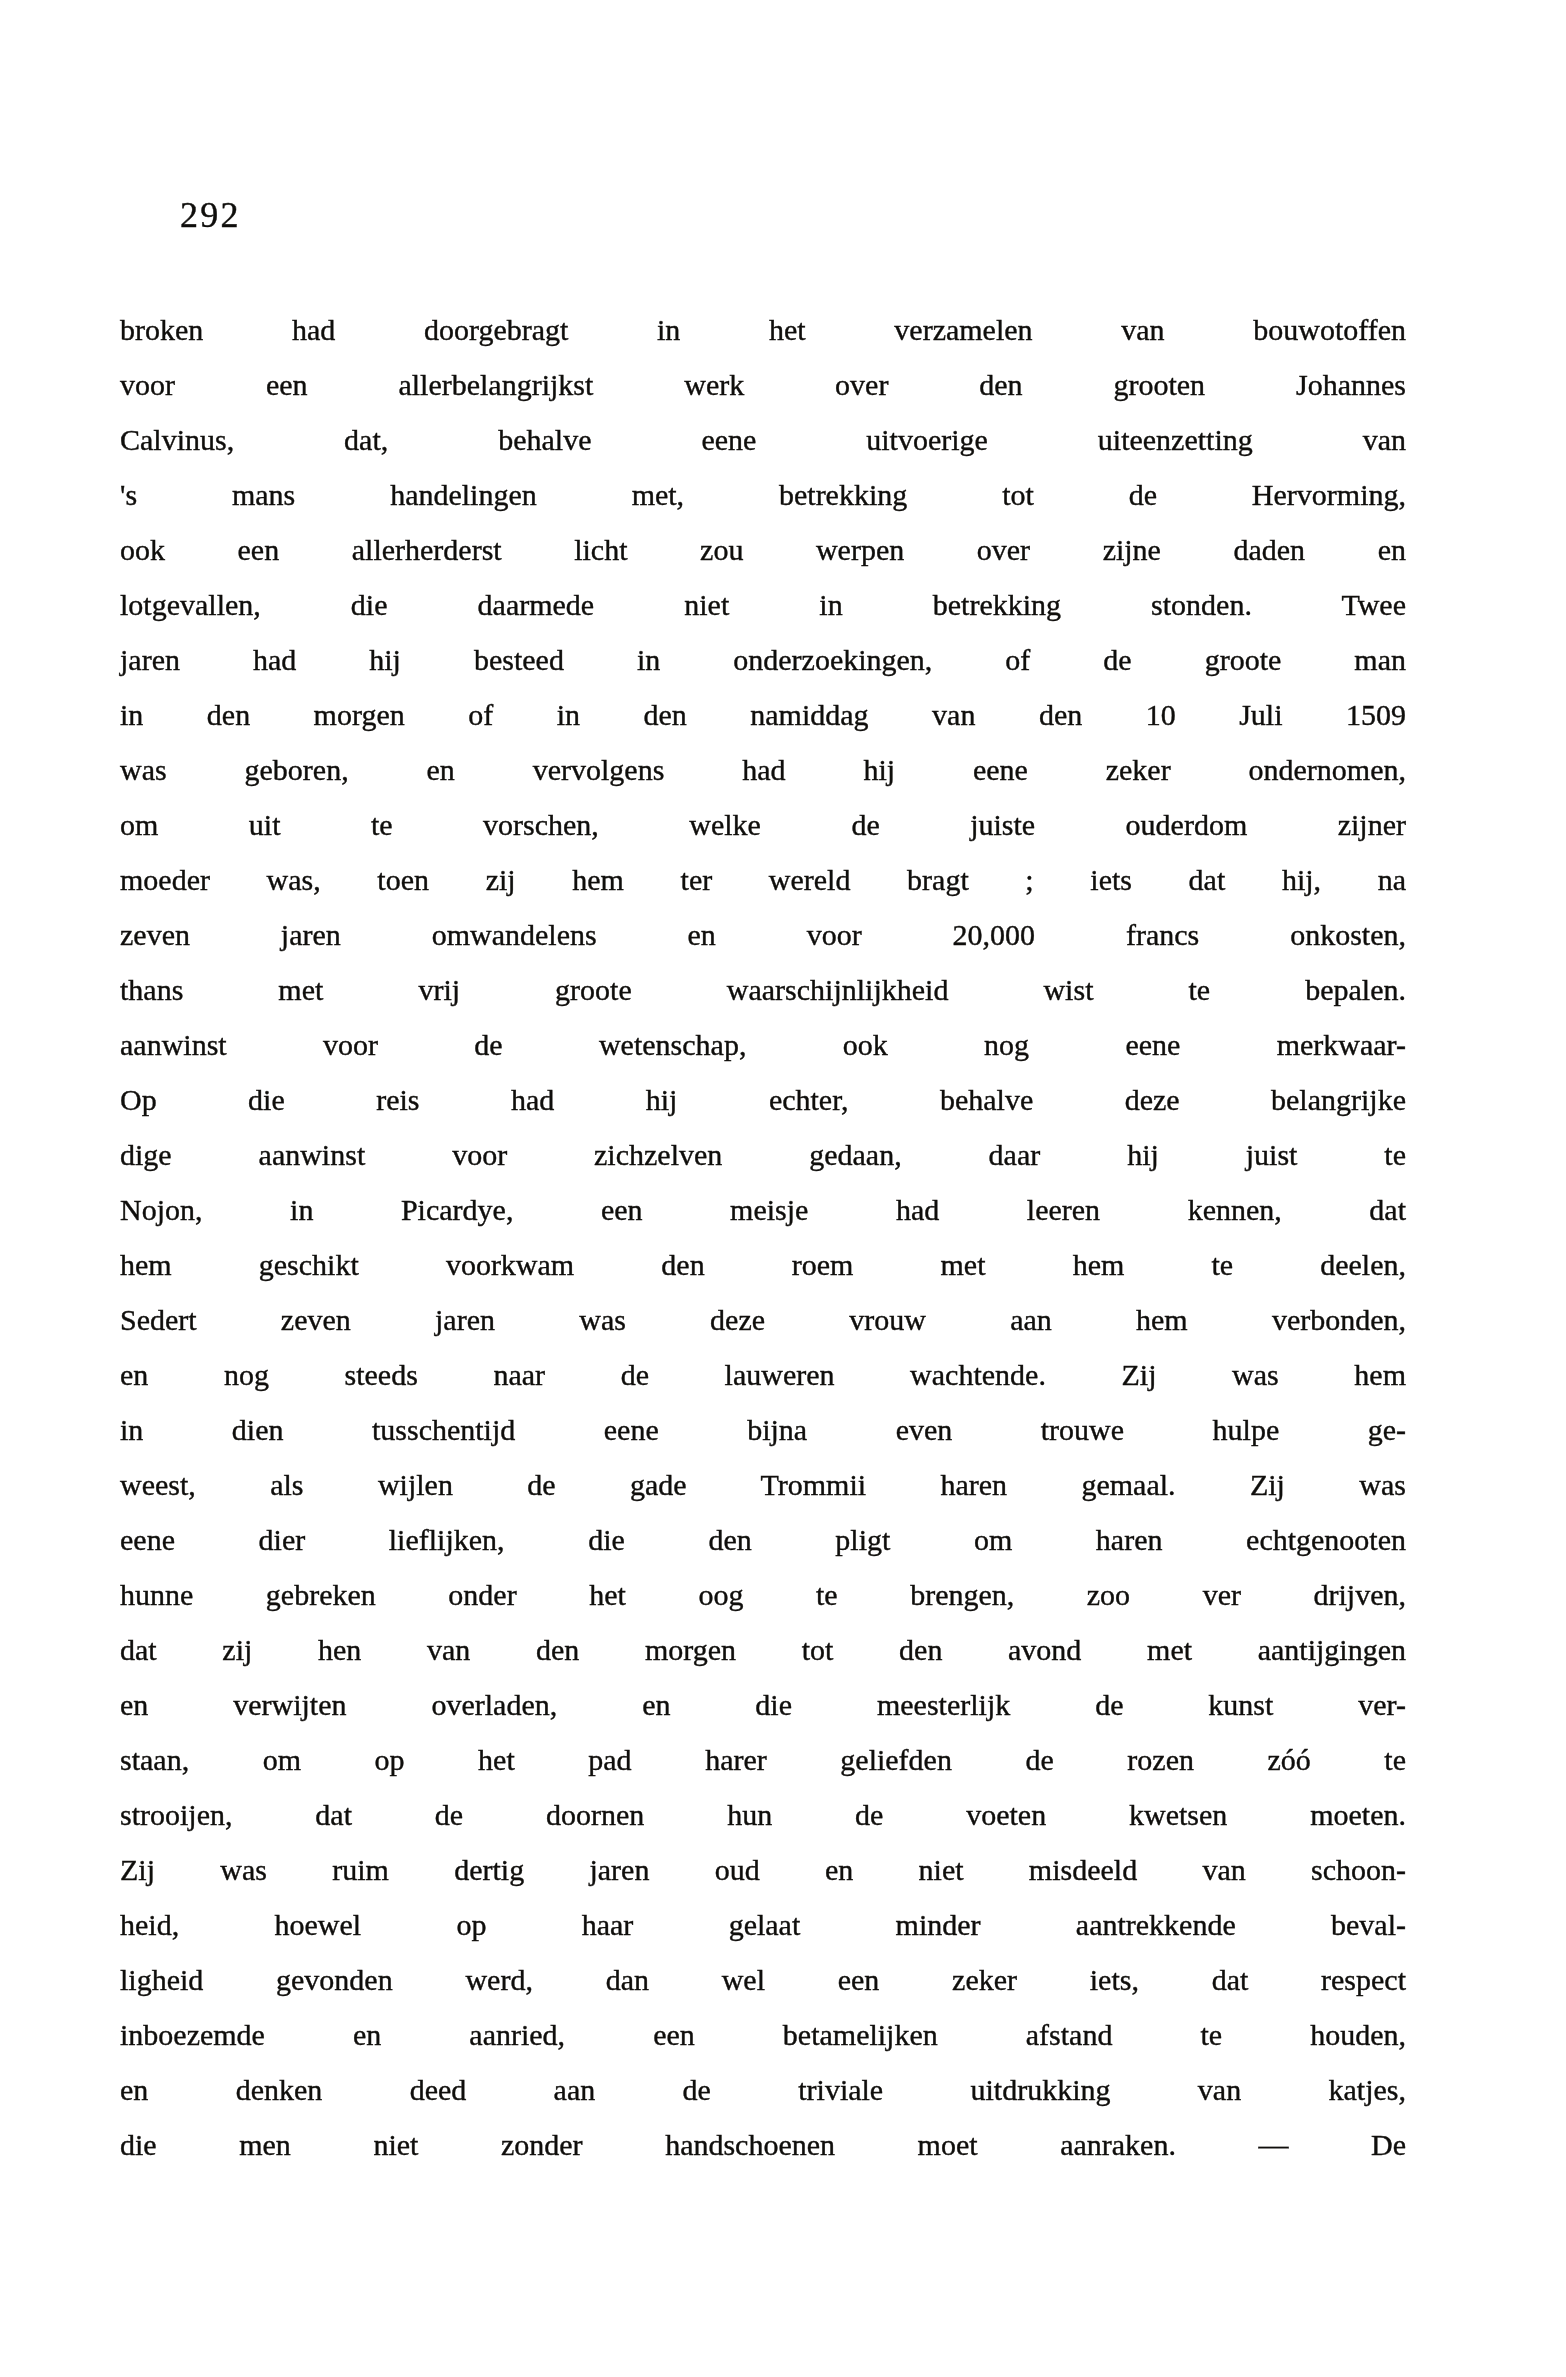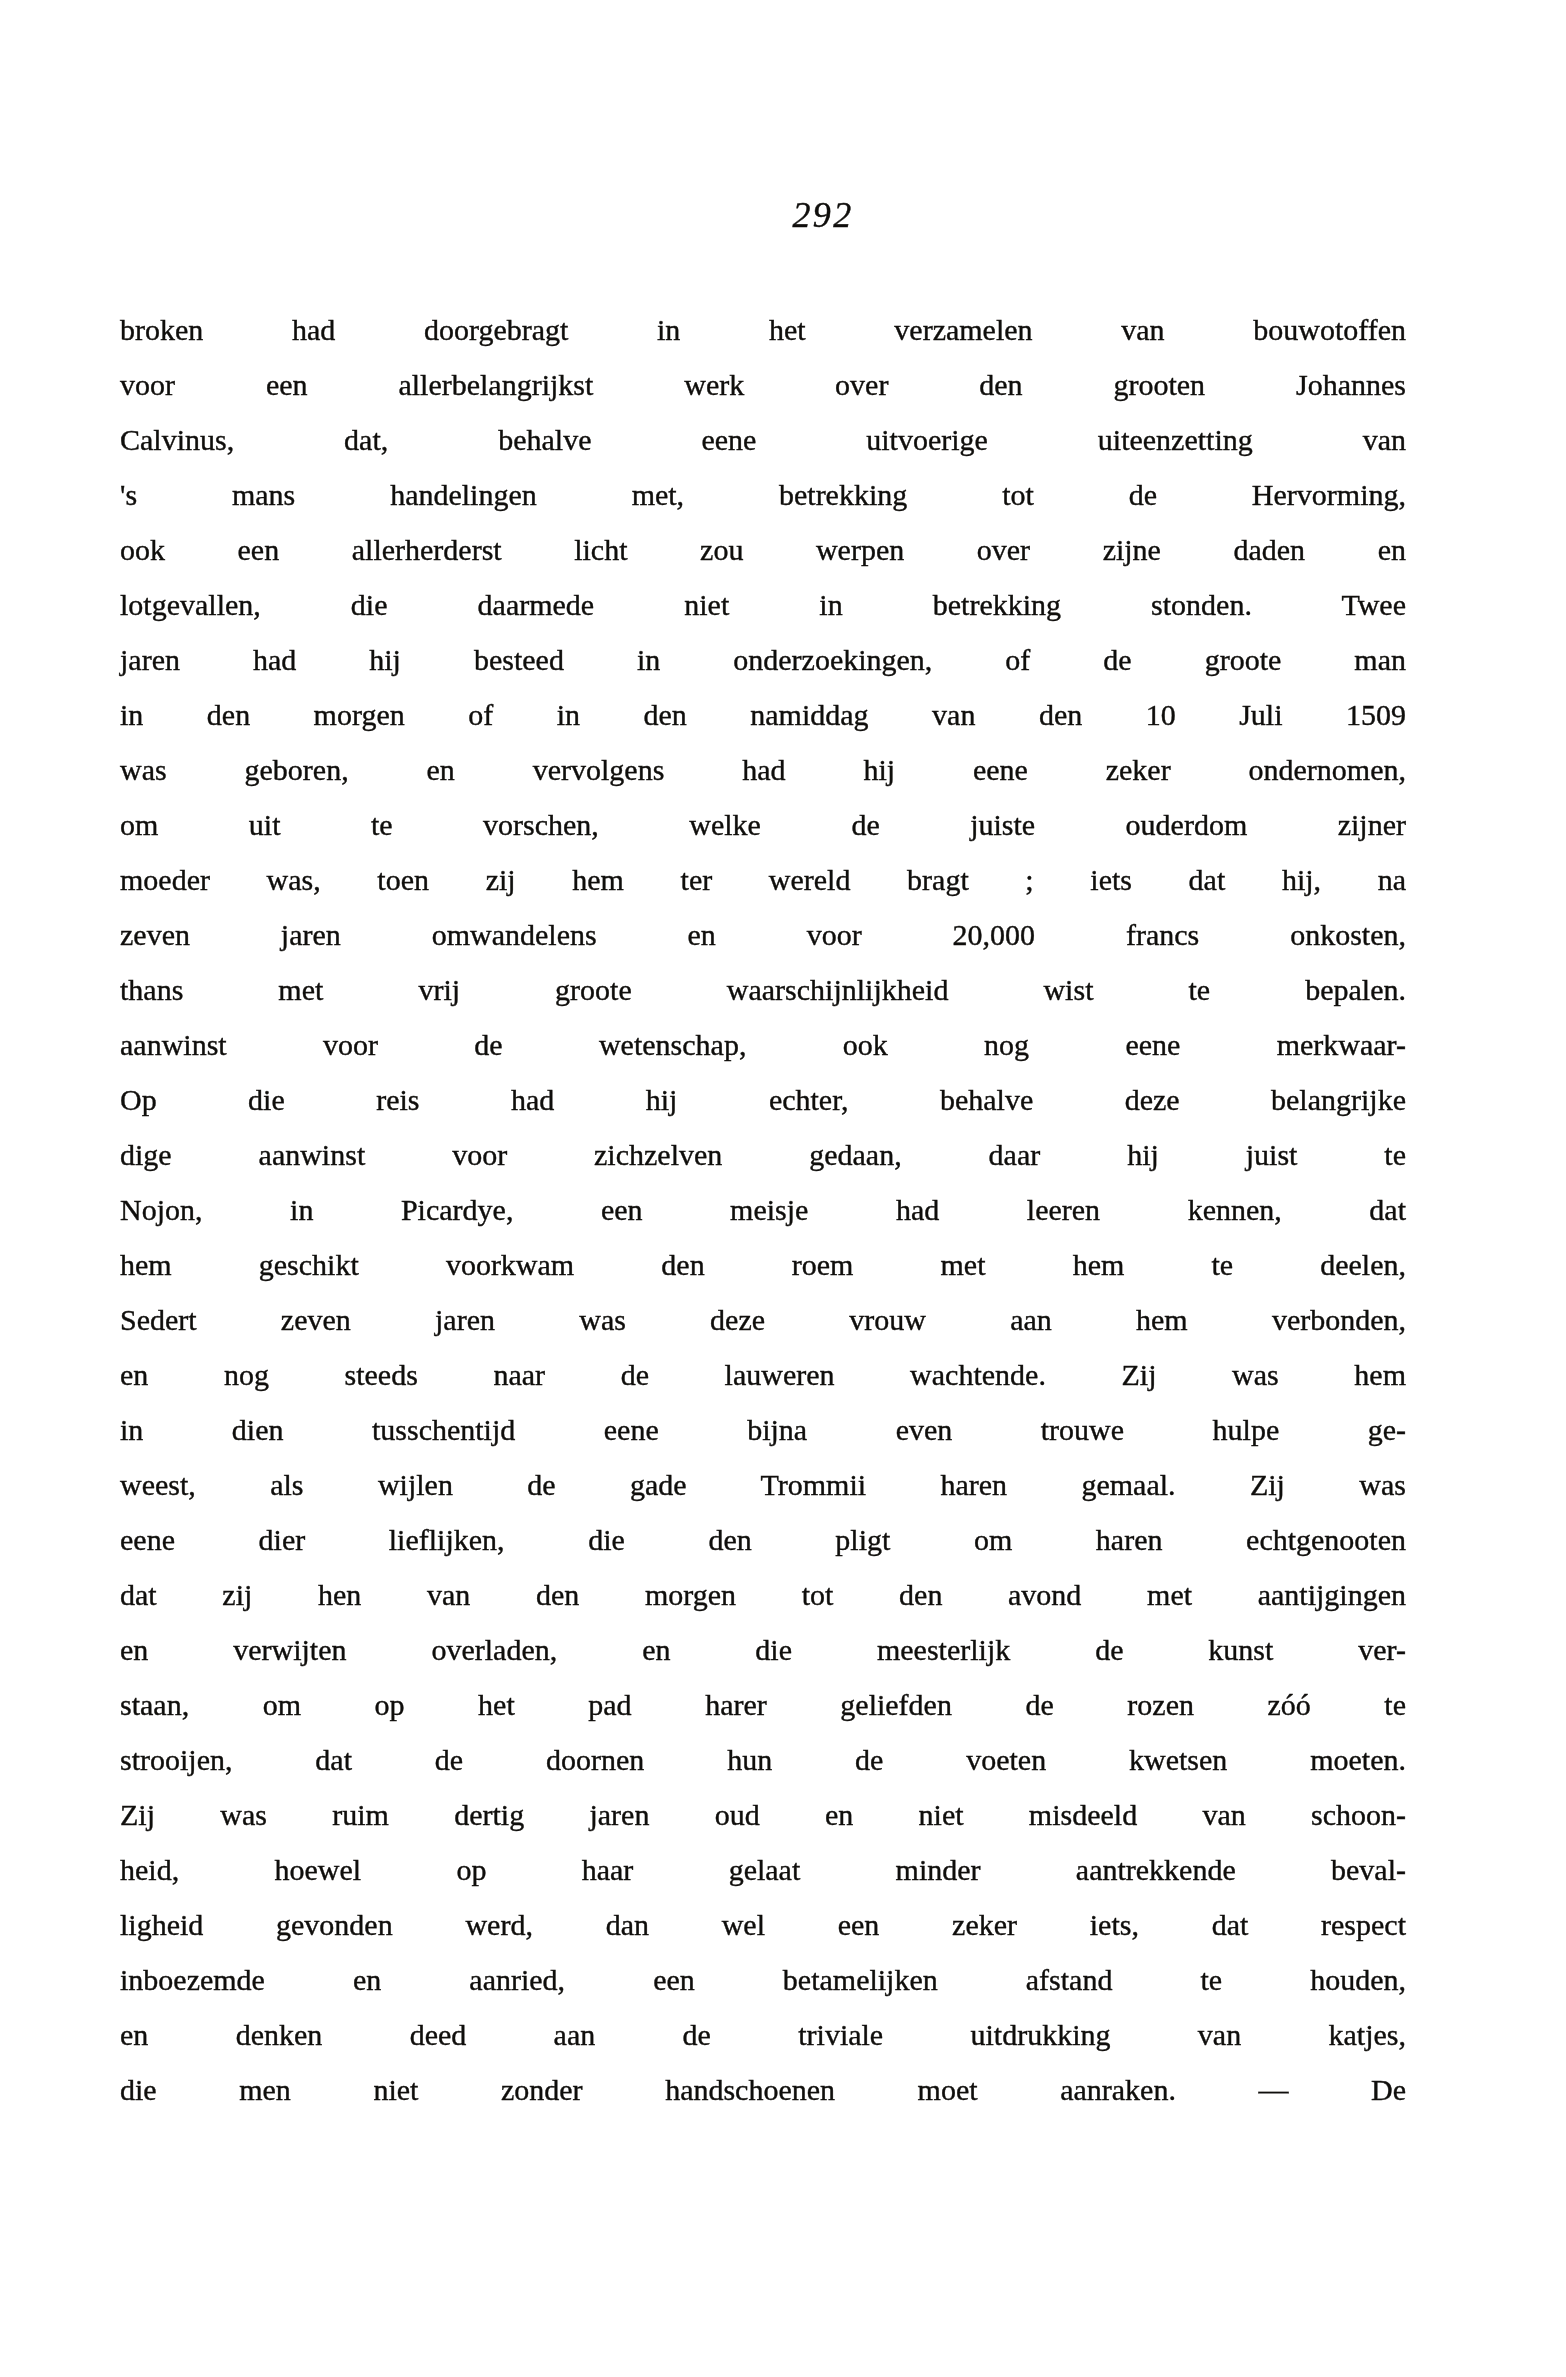--- a/index.html
+++ b/index.html
@@ -14,25 +14,23 @@
     background: #ffffff;
     color: #0f0e0c;
     font-family: "Liberation Serif", "DejaVu Serif", serif;
     -webkit-text-stroke: 0.4px #14120f;
   }
   .page-number {
     position: absolute;
     top: 194px;
     left: 120px;
     width: 1286px;
-    text-align: center;
     transform: translateX(60px);
     font-size: 36px;
     letter-spacing: 2.3px;
-    font-style: italic;
   }
   .text-block {
     position: absolute;
     top: 302px;
     left: 120px;
     width: 1286px;
     font-size: 30px;
     line-height: 55px;
   }
   .line {
@@ -65,20 +63,21 @@
     <div class="line">aanwinst voor de wetenschap, ook nog eene merkwaar-</div>
     <div class="line">Op die reis had hij echter, behalve deze belangrijke</div>
     <div class="line">dige aanwinst voor zichzelven gedaan, daar hij juist te</div>
     <div class="line">Nojon, in Picardye, een meisje had leeren kennen, dat</div>
     <div class="line">hem geschikt voorkwam den roem met hem te deelen,</div>
     <div class="line">Sedert zeven jaren was deze vrouw aan hem verbonden,</div>
     <div class="line">en nog steeds naar de lauweren wachtende. Zij was hem</div>
     <div class="line">in dien tusschentijd eene bijna even trouwe hulpe ge-</div>
     <div class="line">weest, als wijlen de gade Trommii haren gemaal. Zij was</div>
     <div class="line">eene dier lieflijken, die den pligt om haren echtgenooten</div>
+    <div class="line">hunne gebreken onder het oog te brengen, zoo ver drijven,</div>
     <div class="line">dat zij hen van den morgen tot den avond met aantijgingen</div>
     <div class="line">en verwijten overladen, en die meesterlijk de kunst ver-</div>
     <div class="line">staan, om op het pad harer geliefden de rozen zóó te</div>
     <div class="line">strooijen, dat de doornen hun de voeten kwetsen moeten.</div>
     <div class="line">Zij was ruim dertig jaren oud en niet misdeeld van schoon-</div>
     <div class="line">heid, hoewel op haar gelaat minder aantrekkende beval-</div>
     <div class="line">ligheid gevonden werd, dan wel een zeker iets, dat respect</div>
     <div class="line">inboezemde en aanried, een betamelijken afstand te houden,</div>
     <div class="line">en denken deed aan de triviale uitdrukking van katjes,</div>
     <div class="line">die men niet zonder handschoenen moet aanraken. — De</div>

